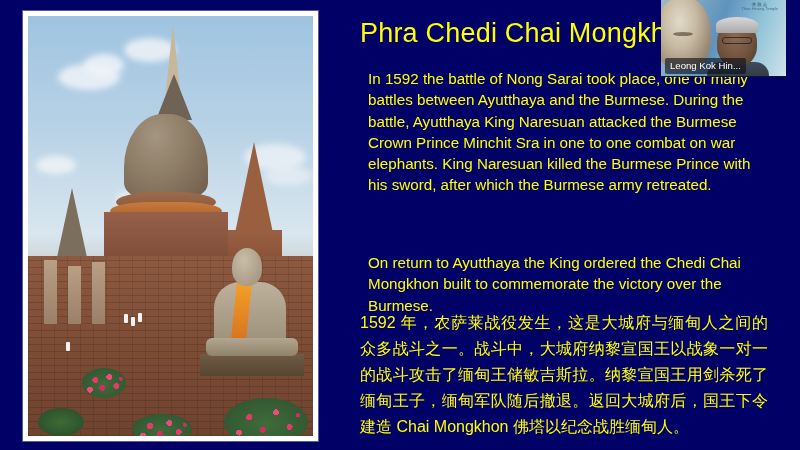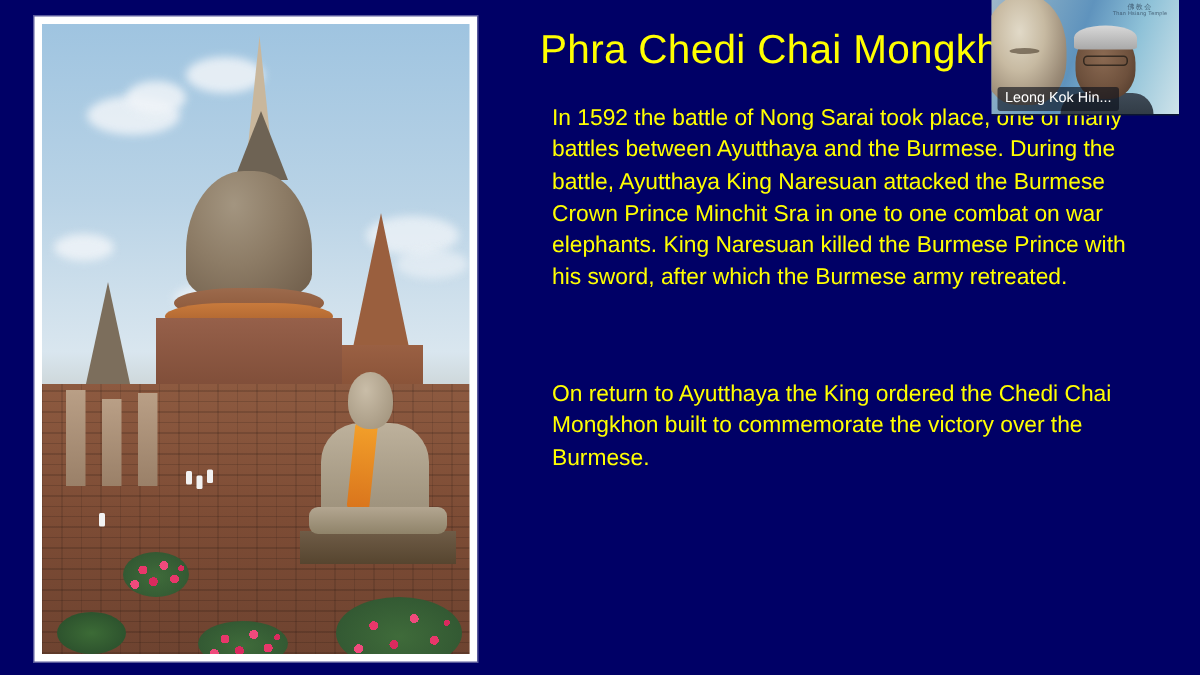--- a/index.html
+++ b/index.html
@@ -389,20 +389,21 @@
       <div class="flowers f4"></div>
     </div>
   </div>
 
   <div id="title">Phra Chedi Chai Mongkhon</div>
 
   <div class="body-para" id="para-1">In 1592 the battle of Nong Sarai took place, one of many battles between Ayutthaya and the Burmese. During the battle, Ayutthaya King Naresuan attacked the Burmese Crown Prince Minchit Sra in one to one combat on war elephants. King Naresuan killed the Burmese Prince with his sword, after which the Burmese army retreated.</div>
 
   <div class="body-para" id="para-2">On return to Ayutthaya the King ordered the Chedi Chai Mongkhon built to commemorate the victory over the Burmese.</div>
 
+  <div id="para-cn">1592 年，农萨莱战役发生，这是大城府与缅甸人之间的众多战斗之一。战斗中，大城府纳黎宣国王以战象一对一的战斗攻击了缅甸王储敏吉斯拉。纳黎宣国王用剑杀死了缅甸王子，缅甸军队随后撤退。返回大城府后，国王下令建造 Chai Mongkhon 佛塔以纪念战胜缅甸人。</div>
 
 
   <div id="video-overlay">
     <div id="video-buddha"></div>
     <div id="video-buddha-eye"></div>
     <div id="video-person-body"></div>
     <div id="video-person-head"></div>
     <div id="video-person-hair"></div>
     <div id="video-person-glasses"></div>
 

